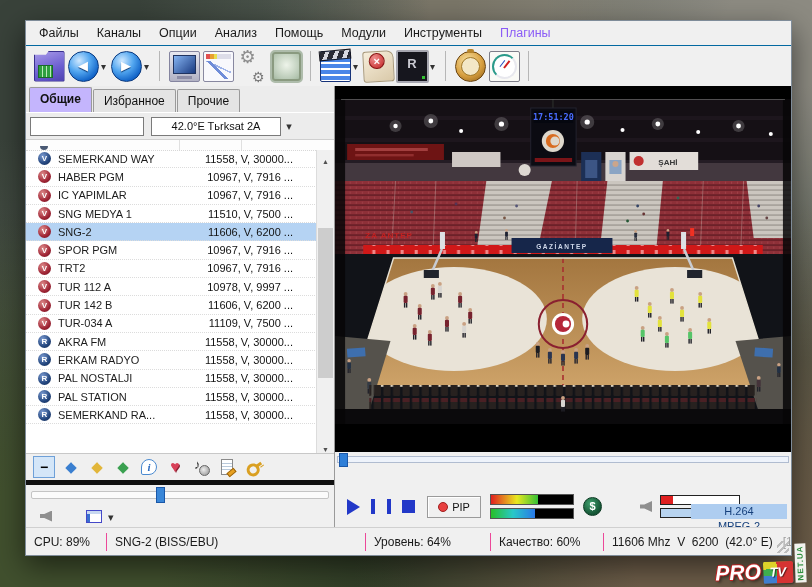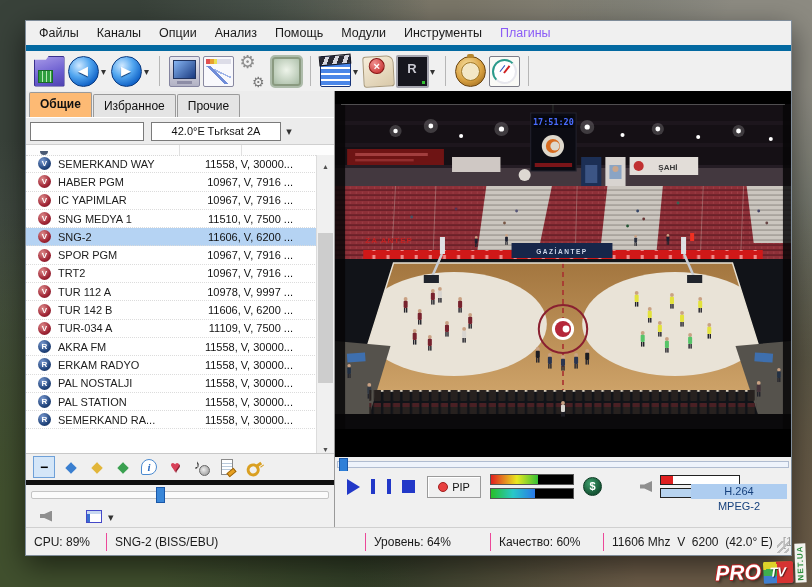--- a/index.html
+++ b/index.html
@@ -19,21 +19,21 @@
     border:1px solid #7f8c99;box-shadow:0 10px 28px rgba(0,0,0,.55);display:flex;flex-direction:column;}
   .titlebar{height:30px;background:#fff;display:flex;align-items:center;flex:0 0 auto;}
   .appicon{width:20px;height:16px;margin:0 8px 0 8px;position:relative;}
   .appicon::before{content:"";position:absolute;left:0;top:0;width:13px;height:11px;background:linear-gradient(#cfd4e2,#8f97ad);border:1px solid #5c6474;}
   .appicon::after{content:"";position:absolute;left:5px;top:4px;width:13px;height:10px;background:linear-gradient(135deg,#9fc0ef,#2c5aa8);border:1px solid #1d3c74;}
   .title{font-size:12px;color:#4a4a4a;white-space:pre;}
   .wbtns{margin-left:auto;display:flex;height:100%;}
   .wbtn{width:45px;height:100%;display:flex;align-items:center;justify-content:center;color:#666;font-size:12px;}
   .wbtn.cl{font-size:14px;}
 
-  .menubar{height:24px;background:#f0f0f0;display:flex;align-items:center;padding-left:4px;border-bottom:6px solid #0369a1;flex:0 0 auto;}
+  .menubar{height:24px;background:#f0f0f0;display:flex;align-items:center;padding-left:4px;border-bottom:1px solid #0369a1;flex:0 0 auto;}
   .mi{font-size:12.5px;color:#1a1a1a;padding:3px 9px;}
   .mi.dis{color:#8b5cf6;}
 
   
   .toolbar{height:40px;background:#f0f0f0;display:flex;align-items:center;padding-left:6px;flex:0 0 auto;}
   .tbtn{display:inline-flex;align-items:center;justify-content:center;width:34px;height:36px;}
   .tbi{width:29px;height:29px;position:relative;display:inline-block;}
   .ddc{width:11px;text-align:center;font-size:10px;color:#333;margin-left:-2px;}
   .tsep{width:1px;height:30px;background:#b6b6b6;margin:0 7px;}
 
@@ -64,21 +64,21 @@
   .ic-stopwatch::after{content:"";position:absolute;left:11px;top:-3px;width:7px;height:4px;background:#b8862c;border-radius:2px;}
   .ic-scheduler-clock{background:#fafaf6;border:1px solid #7d7d88;border-radius:2px;}
   .ic-scheduler-clock::before{content:"";position:absolute;left:2px;top:2px;right:2px;bottom:2px;border-radius:50%;border:2px solid #e8e8ee;border-top-color:#2a9a8a;border-left-color:#2a9a8a;background:#fff;}
   .ic-scheduler-clock::after{content:"";position:absolute;left:13px;top:7px;width:2px;height:9px;background:#d02020;transform-origin:bottom center;transform:rotate(38deg);box-shadow:-4px 2px 0 -0.5px #2a50c0;}
 
   
   .main{flex:1 1 auto;display:flex;min-height:0;}
   .left{width:308px;flex:0 0 auto;display:flex;flex-direction:column;background:#f0f0f0;border-right:1px solid #9a9a9a;}
   .tabsrow{height:26px;display:flex;align-items:flex-end;padding-left:3px;background:#ececec;flex:0 0 auto;}
   .tab{font-size:12px;color:#111;border:1px solid #9a9a9a;border-bottom:none;background:#e4e4e4;padding:4px 10px 4px 10px;margin-right:1px;border-radius:2px 2px 0 0;}
-  .tab.active{background:#fdba74;font-weight:bold;padding-bottom:6px;}
+  .tab.active{background:#c4b5fd;font-weight:bold;padding-bottom:6px;}
   .filterrow{height:26px;background:#ececec;display:flex;align-items:center;padding:0 4px;border-top:1px solid #fff;border-bottom:1px solid #cfcfcf;flex:0 0 auto;}
   .search{width:106px;height:17px;border:1px solid #7a7a7a;background:#fff;font-size:11px;padding:0 3px;margin-right:7px;}
   .combo{width:128px;height:17px;border:1px solid #7a7a7a;background:#fff;font-size:11px;display:flex;align-items:center;justify-content:center;color:#111;}
   .combocaret{width:16px;text-align:center;font-size:9px;color:#333;}
   .combocaret::before{content:"▾";font-size:11px;}
 
   .list{flex:1 1 auto;background:#fff;position:relative;overflow:hidden;}
   .listhead{height:10px;border-bottom:1px dotted #d8d8d8;position:relative;background:#fdfdfd;}
   .listhead .cl1{position:absolute;left:153px;top:0;bottom:0;width:1px;background:#e0e0e0;}
   .listhead .cl2{position:absolute;left:215px;top:0;bottom:0;width:1px;background:#e0e0e0;}
@@ -123,21 +123,21 @@
   .osd{width:14px;height:11px;border:1px solid #4448c8;background:#fff;box-shadow:inset 0 3px 0 #c8d8f0,inset 3px 0 0 #3a6fd0;margin-left:28px;}
   .ocaret::before{content:"▾";font-size:11px;color:#333;}
 
   
   .right{flex:1 1 auto;display:flex;flex-direction:column;min-width:0;}
   .videobox{height:366px;background:#000;flex:0 0 auto;position:relative;}
   .videobox svg{display:block;width:100%;height:100%;}
   .seekrow{height:14px;display:flex;align-items:center;padding:0 2px;background:#f0f0f0;flex:0 0 auto;}
   .seek{position:relative;flex:1;height:5px;background:#eef3fb;border:1px solid #b0bcd0;}
   .sthumb{position:absolute;left:1px;top:-4px;width:7px;height:12px;background:#2f7fd8;border:1px solid #1a57a8;}
-  .ctrlrow{height:31px;display:flex;align-items:center;background:#f0f0f0;flex:0 0 auto;position:relative;padding-left:12px;}
+  .ctrlrow{height:31px;display:flex;align-items:center;background:#f0f0f0;flex:0 0 auto;position:relative;padding-left:12px;margin-top:25px;}
   .play{width:0;height:0;border-left:13px solid #2238c8;border-top:8px solid rgba(0,0,0,0);border-bottom:8px solid rgba(0,0,0,0);margin-right:11px;}
   .pause{width:12px;height:15px;border-left:4px solid #2238c8;border-right:4px solid #2238c8;margin-right:11px;}
   .stop{width:13px;height:13px;background:#2238c8;margin-right:12px;}
   .pip{width:52px;height:20px;background:#f0f0f0;border:1px solid #9a9a9a;box-shadow:inset 1px 1px 0 #fff;display:flex;align-items:center;justify-content:center;gap:4px;font-size:11px;color:#111;margin-right:9px;}
   .pipdot{width:8px;height:8px;border-radius:50%;background:#e84040;border:1px solid #a02020;}
   .sigs{display:flex;flex-direction:column;gap:3px;margin-right:9px;}
   .sig{width:82px;height:9px;border:1px solid #555;background:#000;position:relative;}
   .sigfill{position:absolute;left:0;top:0;bottom:0;}
   .sig1 .sigfill{background:linear-gradient(90deg,#e02020,#e8e820 55%,#35c035);}
   .sig2 .sigfill{background:linear-gradient(90deg,#28c028,#28c8c8 50%,#2878e8);}

